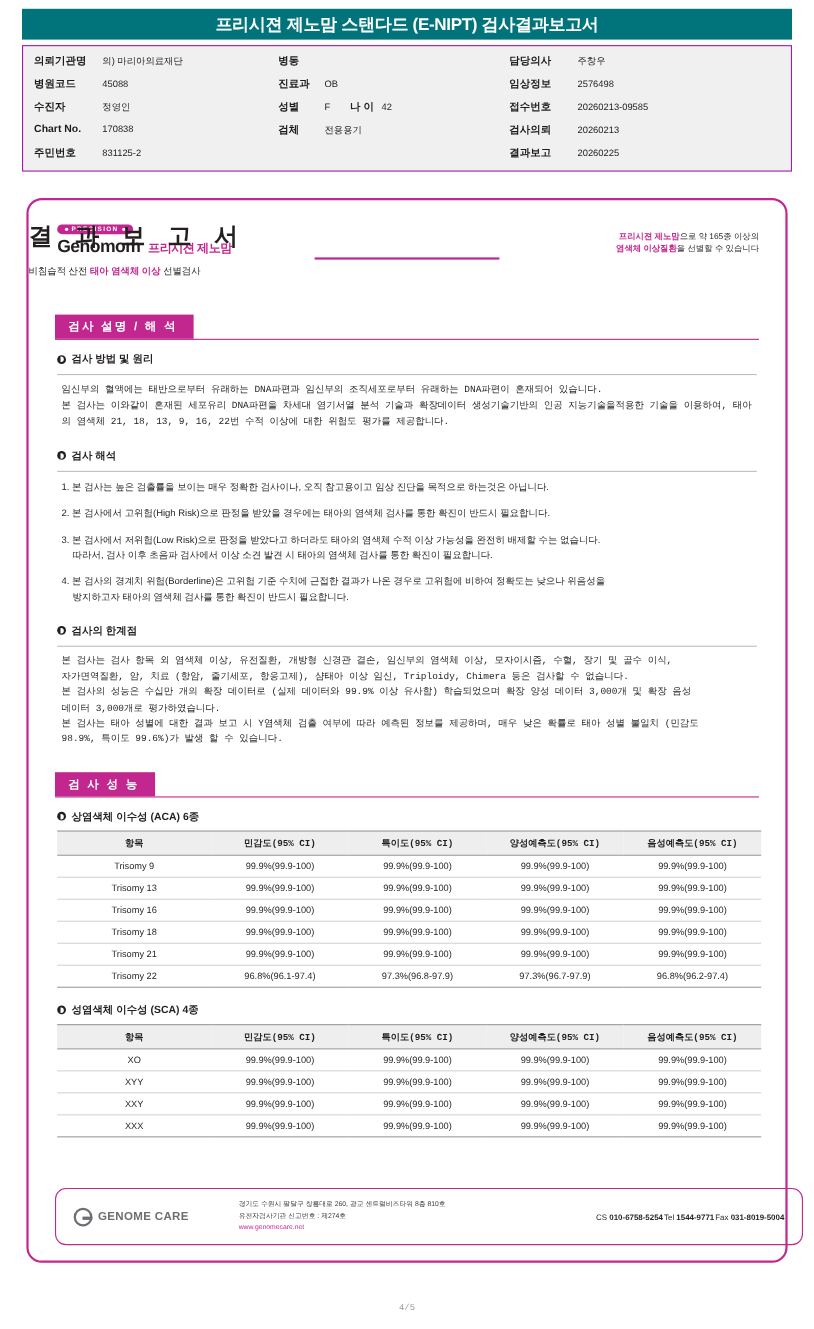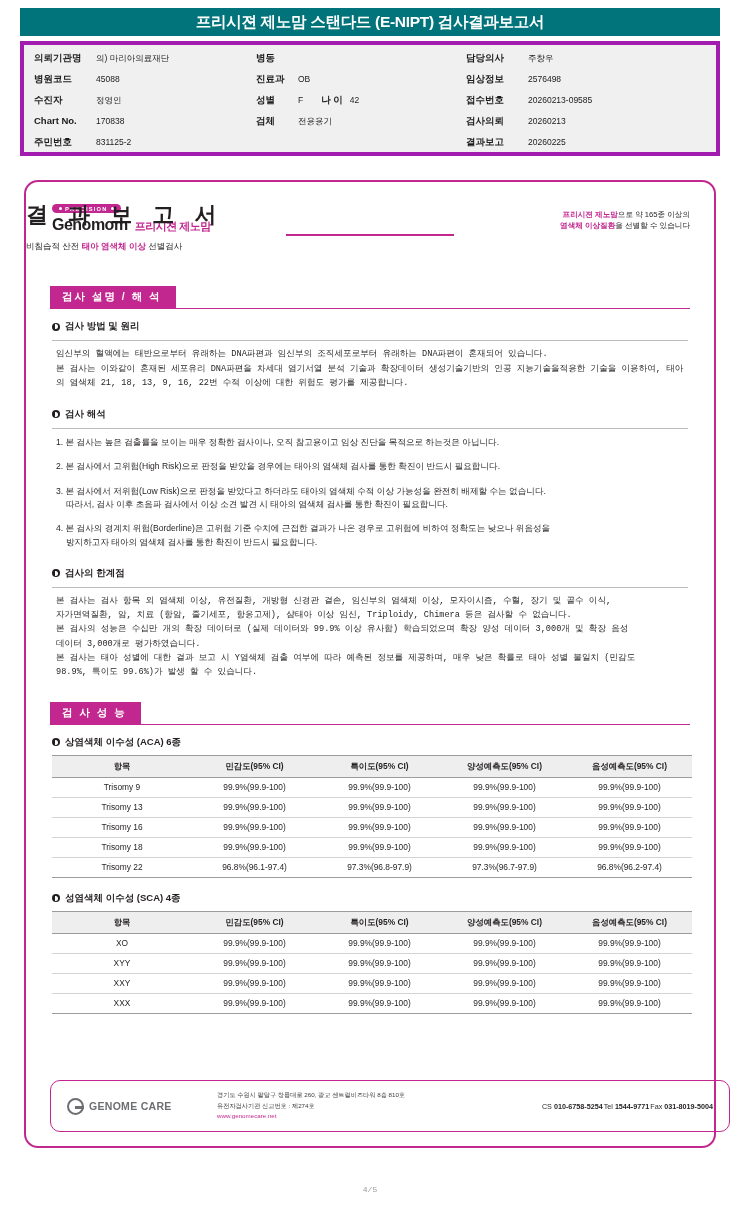--- a/index.html
+++ b/index.html
@@ -30,21 +30,21 @@
     justify-content: center;
     letter-spacing: -0.3px;
   }
 
   
   .info-box {
     position: absolute;
     left: 20px; top: 41px;
     width: 700px; height: 115px;
     background: #f0f0f0;
-    border: 4px solid #a21caf;
+    border: 1px solid #a21caf;
     padding: 7px 0 0 0;
   }
   .info-cols {
     display: flex;
     width: 100%;
     height: 100%;
   }
   .col { padding-left: 10px; }
   .col1 { width: 222px; }
   .col2 { width: 210px; }
@@ -242,21 +242,21 @@
     color: #231f20;
   }
   .tbl td {
     border-bottom: 1px solid #d4d4d4;
     padding: 4.5px 0;
     text-align: center;
     color: #231f20;
   }
   .tbl tr:last-child td { border-bottom: 1px solid #9c9c9c; }
   .c1 { width: 140px; }
-  .c2, .c3, .c4, .c5 { width: 125px; }
+  .c2, .c3, .c4, .c5 { width: 125px; font-family: Liberation Mono, monospace; }
 
   
   .footer-box {
     position: absolute;
     left: 24px; bottom: 14px;
     width: 680px; height: 52px;
     border: 1.5px solid #c2278f;
     border-radius: 10px;
     display: flex;
     align-items: center;
@@ -502,20 +502,27 @@
           <td>99.9%(99.9-100)</td>
         </tr>
       <tr>
           <td>Trisomy 18</td>
           <td>99.9%(99.9-100)</td>
           <td>99.9%(99.9-100)</td>
           <td>99.9%(99.9-100)</td>
           <td>99.9%(99.9-100)</td>
         </tr>
       <tr>
+          <td>Trisomy 21</td>
+          <td>99.9%(99.9-100)</td>
+          <td>99.9%(99.9-100)</td>
+          <td>99.9%(99.9-100)</td>
+          <td>99.9%(99.9-100)</td>
+        </tr>
+      <tr>
           <td>Trisomy 22</td>
           <td>96.8%(96.1-97.4)</td>
           <td>97.3%(96.8-97.9)</td>
           <td>97.3%(96.7-97.9)</td>
           <td>96.8%(96.2-97.4)</td>
         </tr>
     </tbody>
   </table>
 
   <div class="sub-head" style="margin-top:14px;">

